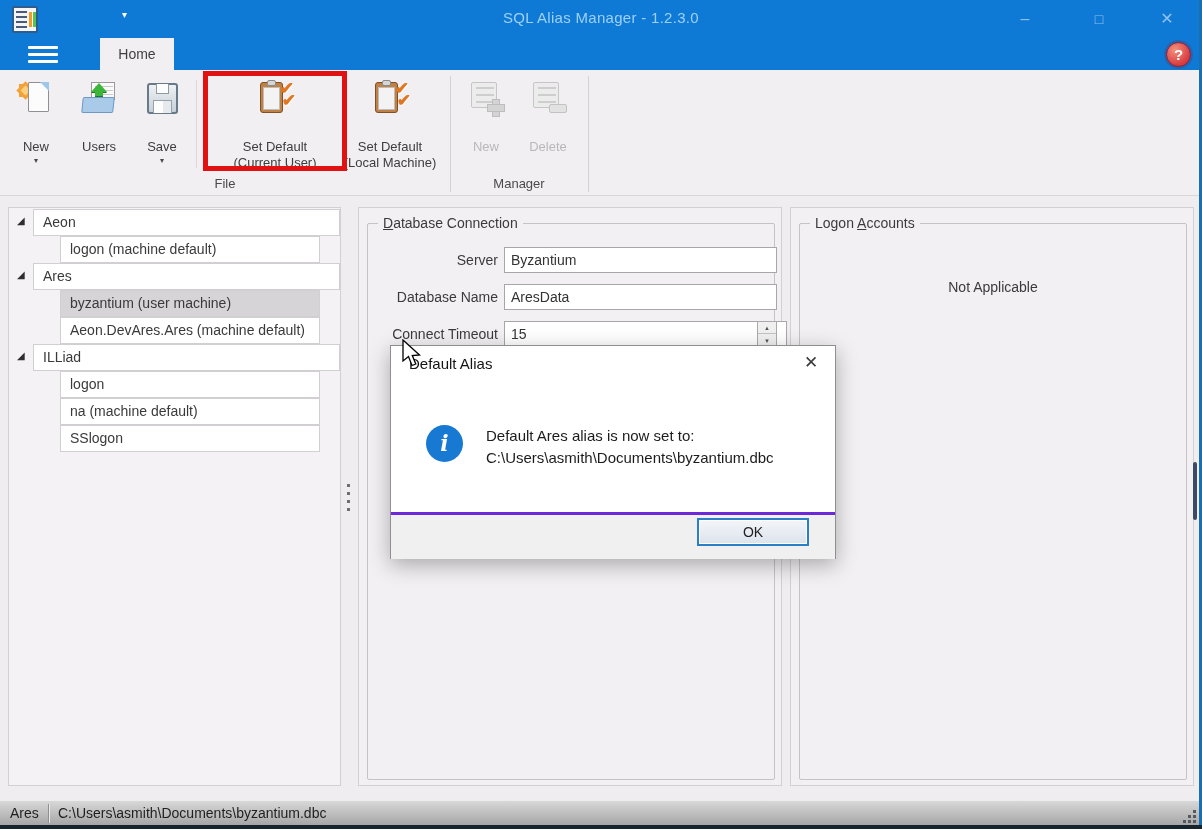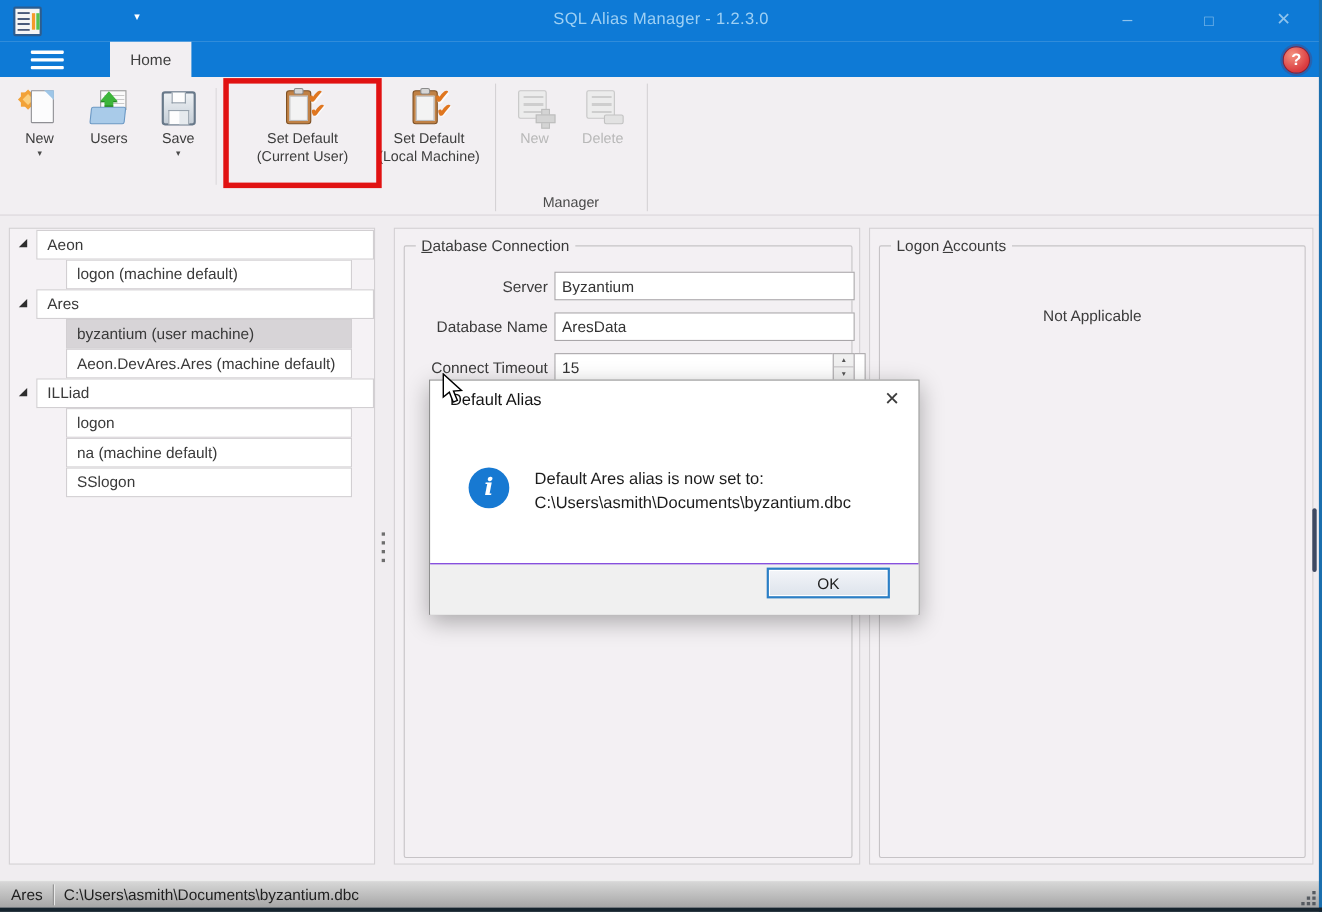--- a/index.html
+++ b/index.html
@@ -34,21 +34,21 @@
              text-align:center; line-height:23px; box-shadow:0 0 0 2px rgba(120,30,60,.25); }
 
   
   .ribbon { position:absolute; left:0; top:70px; width:1202px; height:126px; background:#f2eff2;
             border-bottom:1px solid #d9d6d9; }
   .rdiv { position:absolute; top:6px; height:116px; width:1px; background:#d5d2d5; }
   .rsep { position:absolute; top:10px; height:88px; width:1px; background:#dcd9dc; }
   .rcap { position:absolute; top:106px; height:16px; font-size:13px; color:#4a4a4a; text-align:center; }
   .rbtn { position:absolute; top:6px; height:98px; text-align:center; }
   .ricon { height:40px; margin-top:2px; display:flex; align-items:center; justify-content:center; }
-  .rlabel { font-size:13px; line-height:16px; color:#3d3d3d; margin-top:0; white-space:nowrap; }
+  .rlabel { font-size:13px; line-height:16px; color:#3d3d3d; margin-top:21px; white-space:nowrap; }
   .rbtn.disabled .rlabel { color:#b8b8b8; }
   .rarrow { font-size:8px; color:#4a4a4a; line-height:10px; margin-top:1px; }
   .redbox { position:absolute; left:203px; top:1px; width:144px; height:100px;
             border:5px solid #e11212; z-index:20; pointer-events:none; }
 
   
   .icon-new { position:relative; width:34px; height:34px; }
   .icon-new .burst { position:absolute; left:0px; top:3px; width:13px; height:13px; background:#f2a238; }
   .icon-new .burst::after { content:""; position:absolute; left:0; top:0; width:13px; height:13px;
             background:#f2a238; transform:rotate(45deg); }
@@ -143,21 +143,21 @@
             border:1px solid #8f8f8f; box-shadow:0 6px 20px rgba(0,0,0,.30); z-index:50; }
   .dtitle { position:absolute; left:18px; top:9px; font-size:15px; color:#141414; }
   .dclose { position:absolute; right:8px; top:4px; width:32px; height:26px; text-align:center;
             line-height:26px; font-size:17px; color:#3c3c3c; }
   .dinfo { position:absolute; left:35px; top:79px; width:37px; height:37px; border-radius:50%;
            background:#1779d2; color:#fff; text-align:center; line-height:36px; font-size:22px;
            font-family:"DejaVu Serif",serif; font-style:italic; font-weight:bold; }
   .dmsg { position:absolute; left:95px; top:79px; font-size:15px; color:#1c1c1c; line-height:22px;
           white-space:nowrap; }
   .dfooter { position:absolute; left:0; top:166px; width:444px; height:47px; background:#f0f0f0;
-             border-top:1px solid #6d28d9; }
+             border-top:3px solid #6d28d9; }
   .okbtn { position:absolute; left:306px; top:3px; width:112px; height:28px;
            background:linear-gradient(#f3f5f9,#dde3ec); border:2px solid #2b7fc6;
            box-shadow:inset 0 0 0 1px #fff; font-size:14px; color:#1e1e1e; text-align:center;
            line-height:24px; }
 
   
   .statusbar { position:absolute; left:0; top:800px; width:1202px; height:25px;
                background:linear-gradient(#d8d8d8,#a6a6a6); border-top:1px solid #ededed;
                font-size:14px; color:#1f1f1f; }
   .st-alias { position:absolute; left:10px; top:0; line-height:25px; }
@@ -280,20 +280,21 @@
     <div class="rbtn disabled" style="left:518px;width:60px">
       <div class="ricon">
         <div class="icon-acct">
             <div class="form"></div>
             <div class="bar"></div>
           </div>
       </div>
       <div class="rlabel">Delete</div>
     </div>
 
+    <div class="rcap" style="left:0;width:450px">File</div>
     <div class="rcap" style="left:450px;width:138px">Manager</div>
 
     <div class="redbox"></div>
   </div>
 
   <div class="panel panel-tree">
     <div class="trow" style="top:1px">
       <span class="exp">◢</span>
       <div class="tcell pcell"><span>Aeon</span></div>
     </div>

